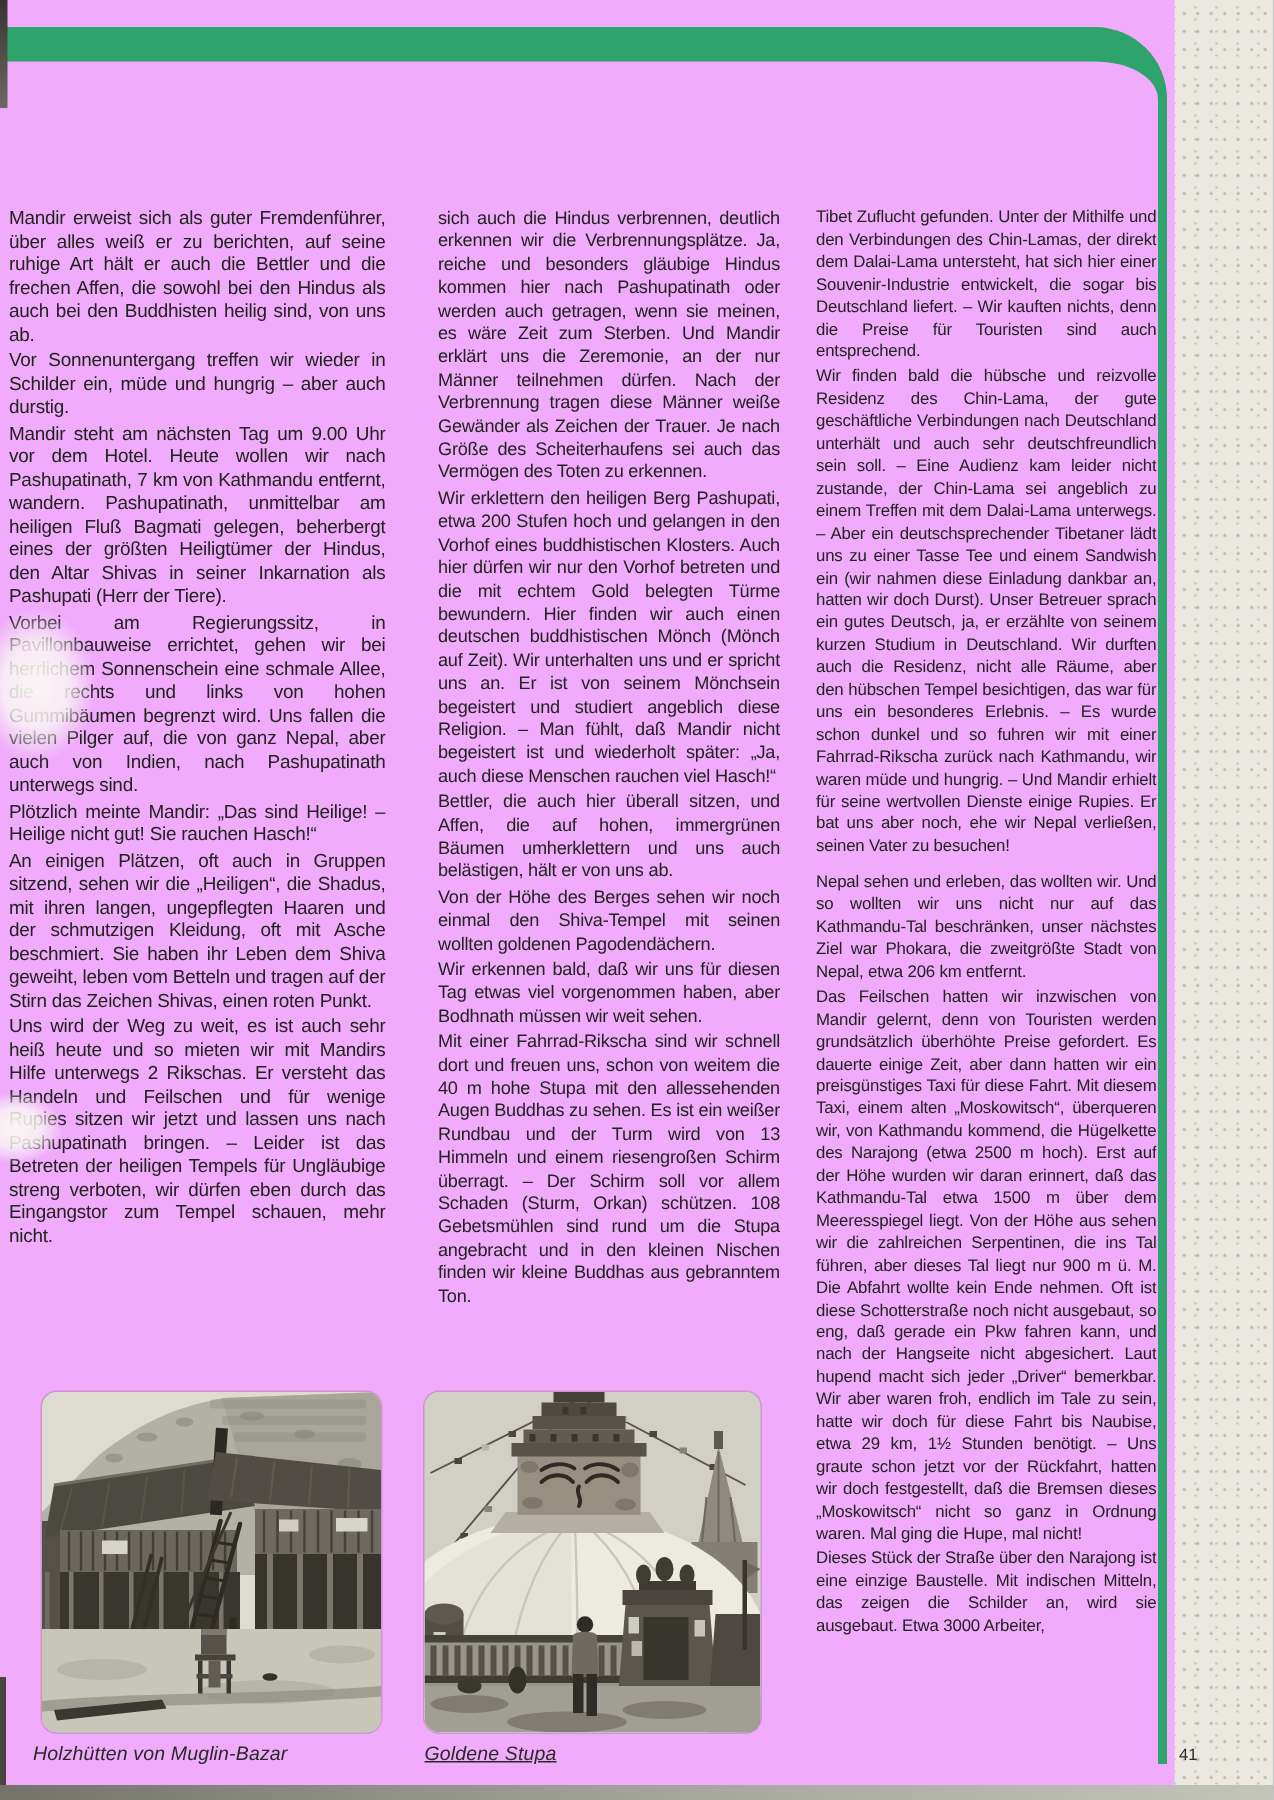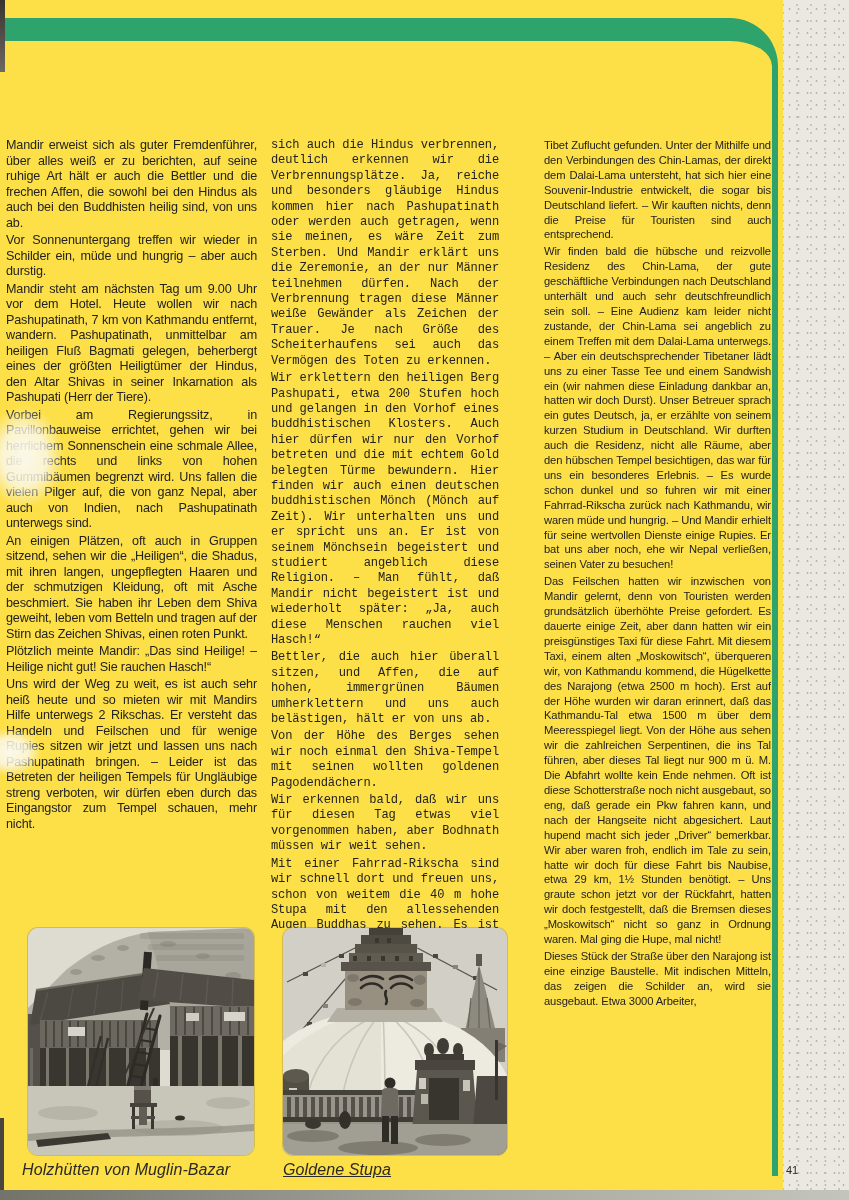--- a/index.html
+++ b/index.html
@@ -1,18 +1,18 @@
 <!DOCTYPE html>
 <html lang="de"><head>
 <meta charset="utf-8">
 <style>
   html,body{margin:0;padding:0;background:#d8d5cc;}
   .page{
     position:relative;width:849px;height:1200px;margin:0 auto;
-    background:#fde047;overflow:hidden;
+    background:#f0abfc;overflow:hidden;
     font-family:"Liberation Sans","DejaVu Sans",sans-serif;
     color:#23221f;
   }
   
   .right-strip{
     position:absolute;left:783px;top:0;width:66px;height:1200px;
     background-color:#eae8e0;
     background-image:radial-gradient(circle,#b6b3aa 0.8px,transparent 1.2px),
                      radial-gradient(circle,#c8c5bc 0.7px,transparent 1px);
     background-size:9px 12px,14px 8px;background-position:2px 3px,7px 1px;
@@ -27,31 +27,31 @@
   .edge-left-top{position:absolute;left:0;top:0;width:5px;height:72px;background:linear-gradient(#38342f,#6d6860);}
   .edge-left-bottom{position:absolute;left:0;top:1118px;width:4px;height:82px;background:#49453e;}
   .bottom-band{position:absolute;left:0;top:1190px;width:849px;height:10px;background:linear-gradient(to right,#73736a,#a6a89e 55%,#c3c5bb);}
   .blob{position:absolute;background:radial-gradient(closest-side,rgba(250,249,243,.95),rgba(250,249,243,.8) 55%,rgba(250,249,243,0));filter:blur(1px);}
   #blob1{left:-16px;top:406px;width:80px;height:102px;}
   #blob2{left:-22px;top:728px;width:64px;height:48px;}
 
   
   .col{position:absolute;top:138px;overflow:hidden;text-align:justify;}
   #col1{left:6px;width:251px;height:790px;font-size:12.6px;line-height:15.5px;letter-spacing:-0.15px;}
-  #col2{left:271px;width:228px;height:790px;font-size:12.1px;line-height:15.4px;letter-spacing:-0.15px;font-family:Liberation Mono, monospace;}
+  #col2{left:292px;width:228px;height:790px;font-size:12.1px;line-height:15.4px;letter-spacing:-0.15px;}
   #col3{left:544px;width:227px;height:1050px;font-size:11.2px;line-height:14.9px;letter-spacing:-0.1px;}
   .col p{margin:0 0 2px 0;}
   .col p.gap{margin-top:9px;}
 
   
   .figure{position:absolute;top:928px;height:227px;border-radius:10px;overflow:hidden;background:#cfccc2;box-shadow:0 0 0 1px rgba(90,88,80,.25);}
   #fig1{left:28px;width:226px;}
   #fig2{left:283px;width:224px;}
   .figure svg{display:block;}
-  .caption{position:absolute;top:1161px;font-style:italic;font-size:16px;letter-spacing:.1px;color:#2a2925;white-space:nowrap;}
+  .caption{position:absolute;top:1161px;font-style:italic;font-size:13px;letter-spacing:.1px;color:#2a2925;white-space:nowrap;}
   #cap1{left:22px;}
   #cap2{left:283px;text-decoration:underline;}
 
   .page-number{position:absolute;left:786px;top:1164px;font-size:11px;font-weight:normal;color:#2b2a27;}
 </style>
 </head>
 <body>
 
 <div class="page">
 
@@ -60,35 +60,36 @@
   <div class="edge-left-top"></div>
   <div class="edge-left-bottom"></div>
   <div class="bottom-band"></div>
 
   <main>
     <div class="col" id="col1">
       <p>Mandir erweist sich als guter Fremdenführer, über alles weiß er zu berichten, auf seine ruhige Art hält er auch die Bettler und die frechen Affen, die sowohl bei den Hindus als auch bei den Buddhisten heilig sind, von uns ab.</p>
       <p>Vor Sonnenuntergang treffen wir wieder in Schilder ein, müde und hungrig – aber auch durstig.</p>
       <p>Mandir steht am nächsten Tag um 9.00 Uhr vor dem Hotel. Heute wollen wir nach Pashupatinath, 7 km von Kathmandu entfernt, wandern. Pashupatinath, unmittelbar am heiligen Fluß Bagmati gelegen, beherbergt eines der größten Heiligtümer der Hindus, den Altar Shivas in seiner Inkarnation als Pashupati (Herr der Tiere).</p>
       <p>Vorbei am Regierungssitz, in Pavillonbauweise errichtet, gehen wir bei herrlichem Sonnenschein eine schmale Allee, die rechts und links von hohen Gummibäumen begrenzt wird. Uns fallen die vielen Pilger auf, die von ganz Nepal, aber auch von Indien, nach Pashupatinath unterwegs sind.</p>
+      <p>Plötzlich meinte Mandir: „Das sind Heilige! – Heilige nicht gut! Sie rauchen Hasch!“</p>
       <p>An einigen Plätzen, oft auch in Gruppen sitzend, sehen wir die „Heiligen“, die Shadus, mit ihren langen, ungepflegten Haaren und der schmutzigen Kleidung, oft mit Asche beschmiert. Sie haben ihr Leben dem Shiva geweiht, leben vom Betteln und tragen auf der Stirn das Zeichen Shivas, einen roten Punkt.</p>
-      <p>Plötzlich meinte Mandir: „Das sind Heilige! – Heilige nicht gut! Sie rauchen Hasch!“</p>
       <p>Uns wird der Weg zu weit, es ist auch sehr heiß heute und so mieten wir mit Mandirs Hilfe unterwegs 2 Rikschas. Er versteht das Handeln und Feilschen und für wenige Rupies sitzen wir jetzt und lassen uns nach Pashupatinath bringen. – Leider ist das Betreten der heiligen Tempels für Ungläubige streng verboten, wir dürfen eben durch das Eingangstor zum Tempel schauen, mehr nicht.</p>
     </div>
     <div class="col" id="col2">
       <p>sich auch die Hindus verbrennen, deutlich erkennen wir die Verbrennungsplätze. Ja, reiche und besonders gläubige Hindus kommen hier nach Pashupatinath oder werden auch getragen, wenn sie meinen, es wäre Zeit zum Sterben. Und Mandir erklärt uns die Zeremonie, an der nur Männer teilnehmen dürfen. Nach der Verbrennung tragen diese Männer weiße Gewänder als Zeichen der Trauer. Je nach Größe des Scheiterhaufens sei auch das Vermögen des Toten zu erkennen.</p>
       <p>Wir erklettern den heiligen Berg Pashupati, etwa 200 Stufen hoch und gelangen in den Vorhof eines buddhistischen Klosters. Auch hier dürfen wir nur den Vorhof betreten und die mit echtem Gold belegten Türme bewundern. Hier finden wir auch einen deutschen buddhistischen Mönch (Mönch auf Zeit). Wir unterhalten uns und er spricht uns an. Er ist von seinem Mönchsein begeistert und studiert angeblich diese Religion. – Man fühlt, daß Mandir nicht begeistert ist und wiederholt später: „Ja, auch diese Menschen rauchen viel Hasch!“</p>
       <p>Bettler, die auch hier überall sitzen, und Affen, die auf hohen, immergrünen Bäumen umherklettern und uns auch belästigen, hält er von uns ab.</p>
       <p>Von der Höhe des Berges sehen wir noch einmal den Shiva-Tempel mit seinen wollten goldenen Pagodendächern.</p>
       <p>Wir erkennen bald, daß wir uns für diesen Tag etwas viel vorgenommen haben, aber Bodhnath müssen wir weit sehen.</p>
       <p>Mit einer Fahrrad-Rikscha sind wir schnell dort und freuen uns, schon von weitem die 40 m hohe Stupa mit den allessehenden Augen Buddhas zu sehen. Es ist ein weißer Rundbau und der Turm wird von 13 Himmeln und einem riesengroßen Schirm überragt. – Der Schirm soll vor allem Schaden (Sturm, Orkan) schützen. 108 Gebetsmühlen sind rund um die Stupa angebracht und in den kleinen Nischen finden wir kleine Buddhas aus gebranntem Ton.</p>
     </div>
     <div class="col" id="col3">
-      <p>Tibet Zuflucht gefunden. Unter der Mithilfe und den Verbindungen des Chin-Lamas, der direkt dem Dalai-Lama untersteht, hat sich hier eine Souvenir-Industrie entwickelt, die sogar bis Deutschland liefert. – Wir kauften nichts, denn die Preise für Touristen sind auch entsprechend.</p>
+      <p>Tibet Zuflucht gefunden. Unter der Mithilfe und den Verbindungen des Chin-Lamas, der direkt dem Dalai-Lama untersteht, hat sich hier einer Souvenir-Industrie entwickelt, die sogar bis Deutschland liefert. – Wir kauften nichts, denn die Preise für Touristen sind auch entsprechend.</p>
       <p>Wir finden bald die hübsche und reizvolle Residenz des Chin-Lama, der gute geschäftliche Verbindungen nach Deutschland unterhält und auch sehr deutschfreundlich sein soll. – Eine Audienz kam leider nicht zustande, der Chin-Lama sei angeblich zu einem Treffen mit dem Dalai-Lama unterwegs. – Aber ein deutschsprechender Tibetaner lädt uns zu einer Tasse Tee und einem Sandwish ein (wir nahmen diese Einladung dankbar an, hatten wir doch Durst). Unser Betreuer sprach ein gutes Deutsch, ja, er erzählte von seinem kurzen Studium in Deutschland. Wir durften auch die Residenz, nicht alle Räume, aber den hübschen Tempel besichtigen, das war für uns ein besonderes Erlebnis. – Es wurde schon dunkel und so fuhren wir mit einer Fahrrad-Rikscha zurück nach Kathmandu, wir waren müde und hungrig. – Und Mandir erhielt für seine wertvollen Dienste einige Rupies. Er bat uns aber noch, ehe wir Nepal verließen, seinen Vater zu besuchen!</p>
+      <p class="gap">Nepal sehen und erleben, das wollten wir. Und so wollten wir uns nicht nur auf das Kathmandu-Tal beschränken, unser nächstes Ziel war Phokara, die zweitgrößte Stadt von Nepal, etwa 206 km entfernt.</p>
       <p>Das Feilschen hatten wir inzwischen von Mandir gelernt, denn von Touristen werden grundsätzlich überhöhte Preise gefordert. Es dauerte einige Zeit, aber dann hatten wir ein preisgünstiges Taxi für diese Fahrt. Mit diesem Taxi, einem alten „Moskowitsch“, überqueren wir, von Kathmandu kommend, die Hügelkette des Narajong (etwa 2500 m hoch). Erst auf der Höhe wurden wir daran erinnert, daß das Kathmandu-Tal etwa 1500 m über dem Meeresspiegel liegt. Von der Höhe aus sehen wir die zahlreichen Serpentinen, die ins Tal führen, aber dieses Tal liegt nur 900 m ü. M. Die Abfahrt wollte kein Ende nehmen. Oft ist diese Schotterstraße noch nicht ausgebaut, so eng, daß gerade ein Pkw fahren kann, und nach der Hangseite nicht abgesichert. Laut hupend macht sich jeder „Driver“ bemerkbar. Wir aber waren froh, endlich im Tale zu sein, hatte wir doch für diese Fahrt bis Naubise, etwa 29 km, 1½ Stunden benötigt. – Uns graute schon jetzt vor der Rückfahrt, hatten wir doch festgestellt, daß die Bremsen dieses „Moskowitsch“ nicht so ganz in Ordnung waren. Mal ging die Hupe, mal nicht!</p>
       <p>Dieses Stück der Straße über den Narajong ist eine einzige Baustelle. Mit indischen Mitteln, das zeigen die Schilder an, wird sie ausgebaut. Etwa 3000 Arbeiter,</p>
     </div>
   </main>
 
   <div class="figure" id="fig1">
     <svg width="226" height="227" viewBox="0 0 226 227" xmlns="http://www.w3.org/2000/svg">
       <rect x="0" y="0" width="226" height="227" fill="#dedbd1"></rect>
 
       <path d="M0,80 L38,42 C68,18 96,8 122,4 L226,0 L226,122 L0,122 Z" fill="#b3b0a5"></path>

